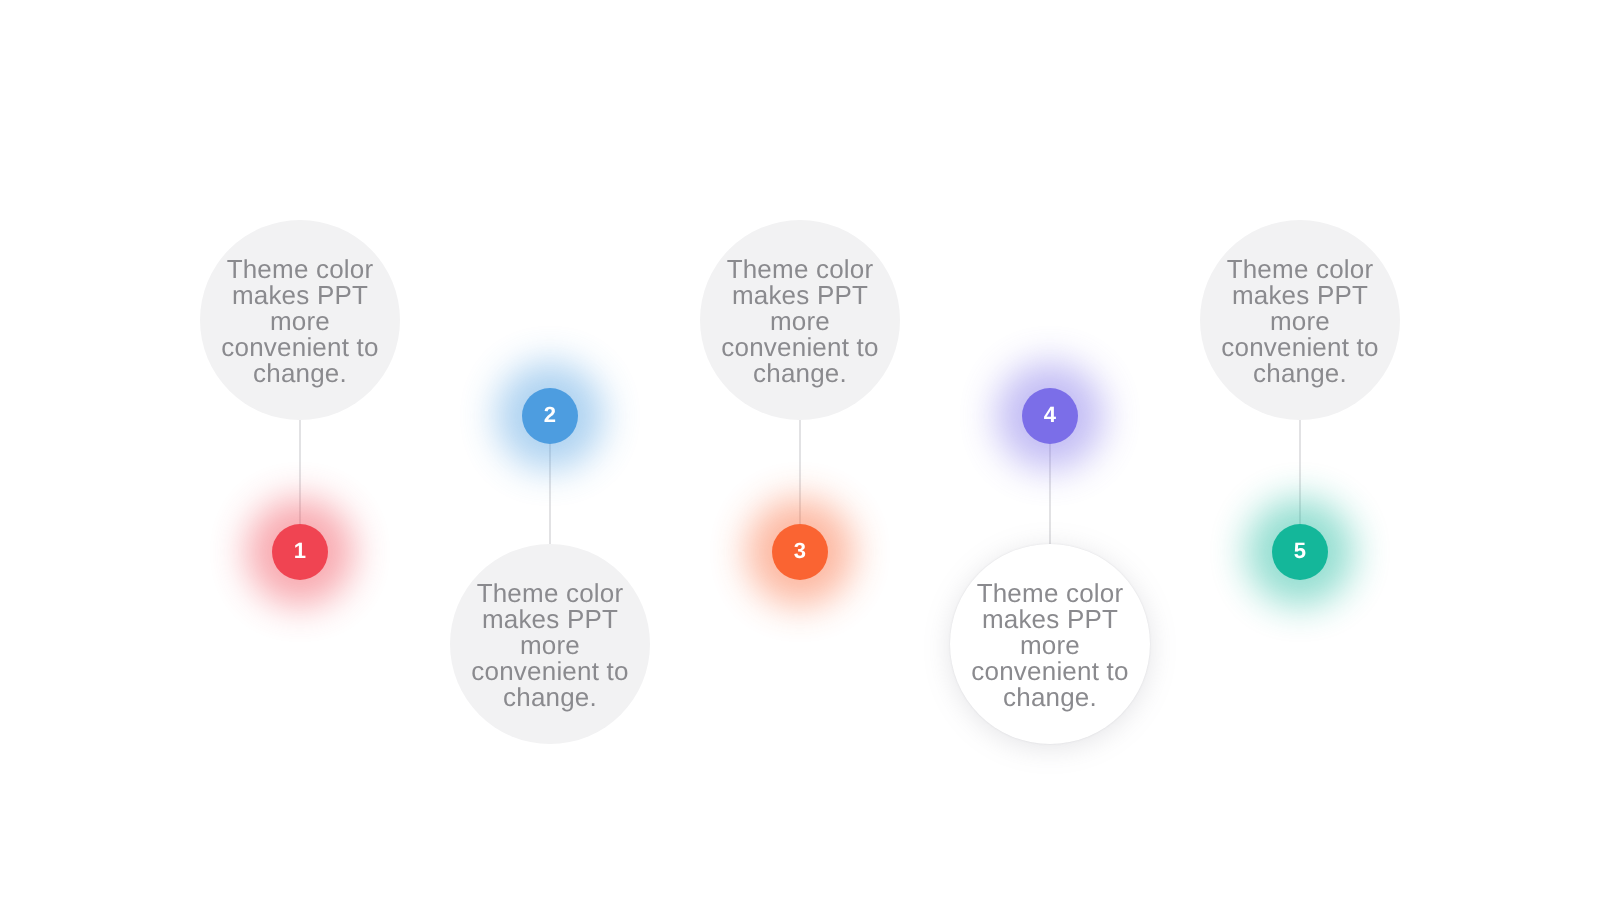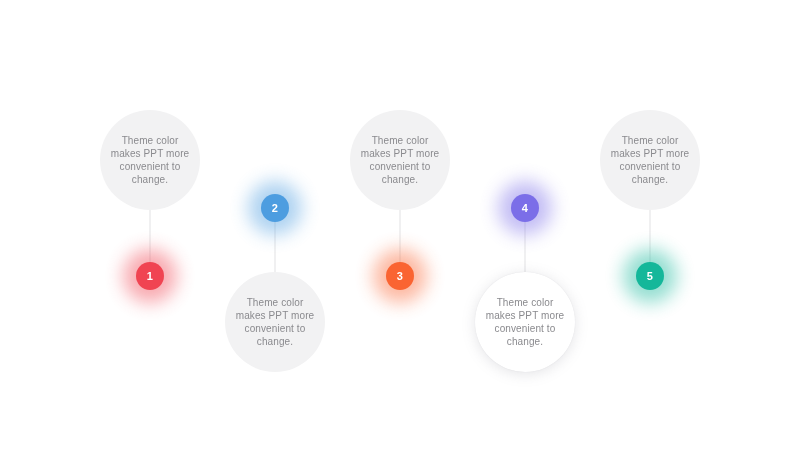--- a/index.html
+++ b/index.html
@@ -59,21 +59,21 @@
   }
   .bubble.white {
     background: #ffffff;
     box-shadow: 0 2px 14px rgba(120,120,135,0.20),
                 0 0 1px rgba(120,120,135,0.18);
   }
   .step.down .bubble { top: 110px; }
   .step.up   .bubble { top: 272px; }
 
   .bubble-text {
-    font-size: 10px;
+    font-size: 13px;
     line-height: 13px;
     color: #8a8a8e;
     text-align: center;
     letter-spacing: 0.1px;
   }
 
   
   .badge-wrap {
     position: absolute;
     left: 50%;

